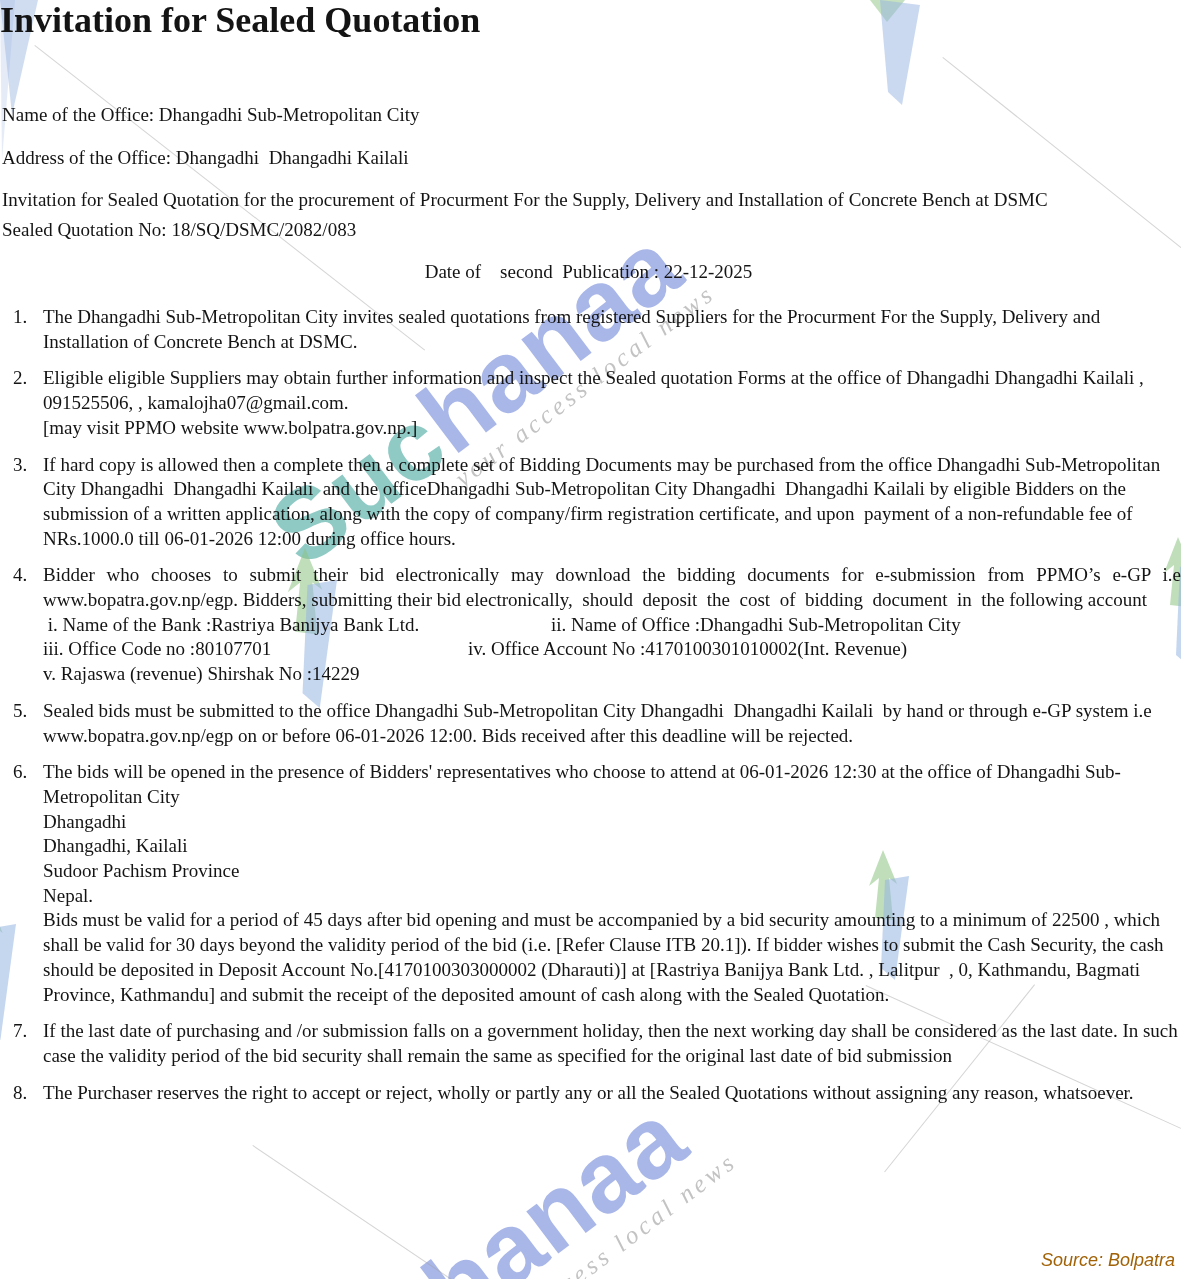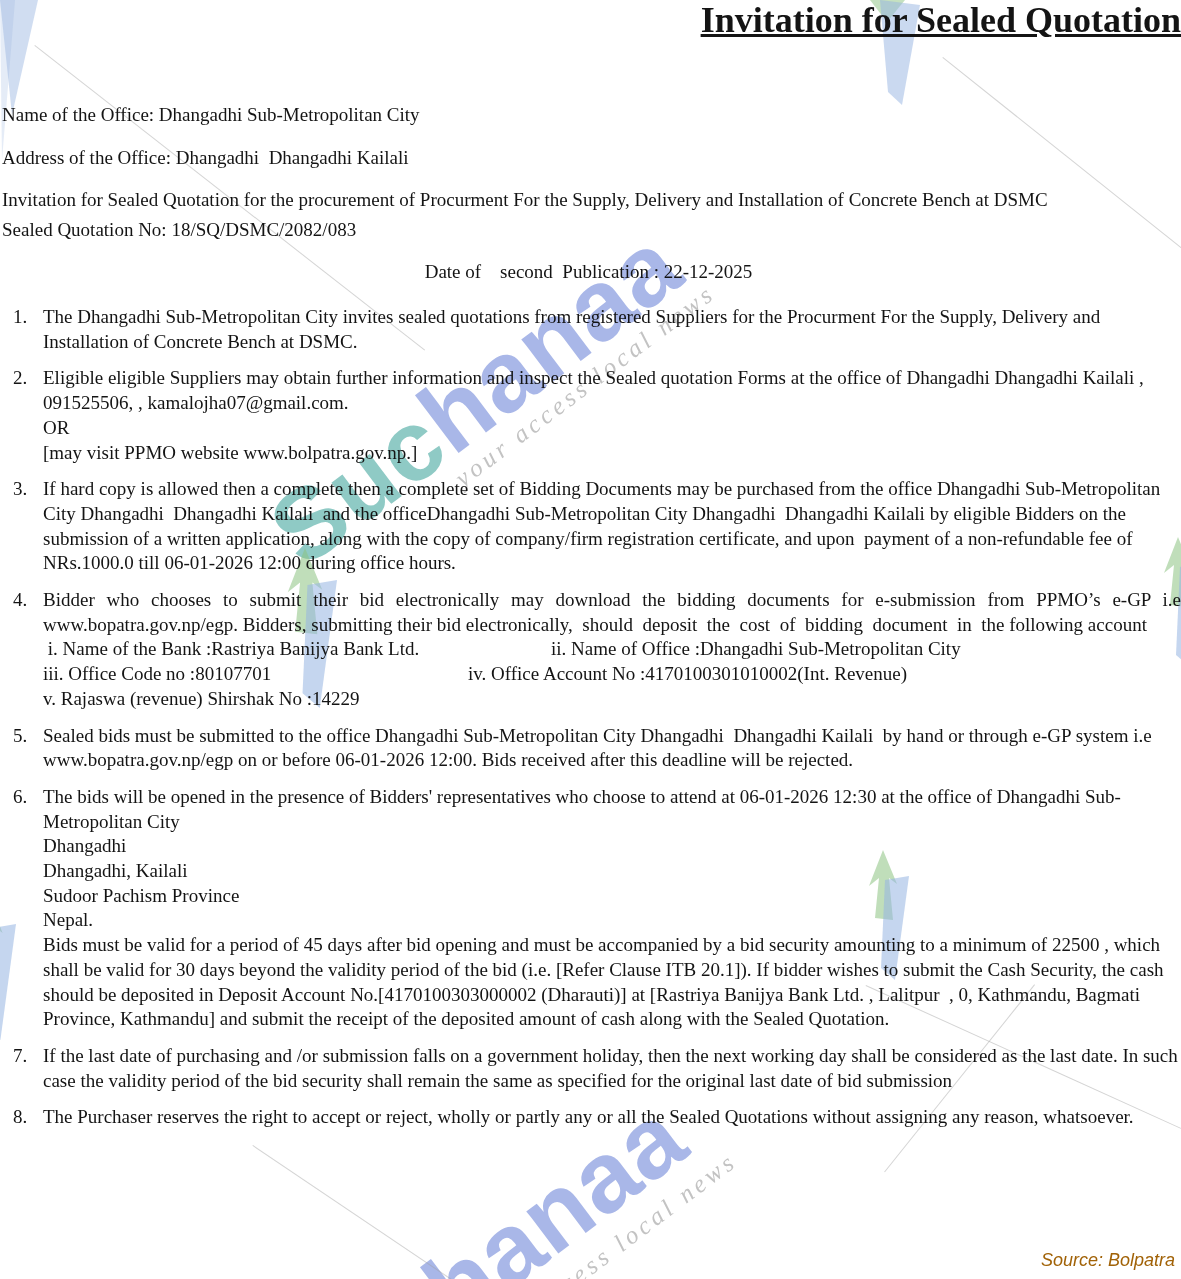--- a/index.html
+++ b/index.html
@@ -14,21 +14,21 @@
   .wm-brand1{left:235px;top:340px;width:480px;}
   .wm-brand2{left:240px;top:1212px;width:480px;}
   .wm-tag{position:absolute;font-family:"Liberation Serif",serif;font-style:italic;
           font-size:25px;letter-spacing:4px;color:#c3c3c3;white-space:nowrap;transform:rotate(-37deg);}
   .wm-tag1{left:425px;top:368px;width:330px;}
   .wm-tag2{left:450px;top:1245px;width:300px;}
   .wm-line{position:absolute;height:1px;background:rgba(160,160,160,0.45);transform-origin:left top;}
   .leaf{position:absolute;}
   
   .doc{position:absolute;inset:0;z-index:2;}
-  .title{margin:0;text-align:right;font-size:36px;font-weight:bold;line-height:40px;text-decoration:underline;}
+  .title{margin:0;text-align:left;font-size:36px;font-weight:bold;line-height:40px;}
   .hline{margin:0 6px 0 2px;font-size:19px;line-height:25px;white-space:pre-wrap;}
   .hl-name{margin-top:62px;}
   .hl-addr{margin-top:18px;}
   .hl-inv{margin-top:17px;}
   .hl-no{margin-top:5px;}
   .hl-date{margin-top:17px;text-align:center;}
   #items{margin-top:21px;}
   .item{display:flex;margin-bottom:12px;font-size:19px;line-height:24.7px;}
   .num{width:43px;padding-left:13px;box-sizing:border-box;flex:none;}
   .itext{flex:1;}
@@ -104,21 +104,20 @@
       <div class="num">1.</div>
       <div class="itext">
             <div class="p">The Dhangadhi Sub-Metropolitan City invites sealed quotations from registered Suppliers for the Procurment For the Supply, Delivery and Installation of Concrete Bench at DSMC.</div>
           </div>
     </div>
 
     <div class="item">
       <div class="num">2.</div>
       <div class="itext">
             <div class="p">Eligible eligible Suppliers may obtain further information and inspect the Sealed quotation Forms at the office of Dhangadhi Dhangadhi Kailali , 091525506, , kamalojha07@gmail.com.</div>
-            <div class="p">OR</div>
             <div class="p">[may visit PPMO website www.bolpatra.gov.np.]</div>
           </div>
     </div>
 
     <div class="item">
       <div class="num">3.</div>
       <div class="itext">
             <div class="p">If hard copy is allowed then a complete then a complete set of Bidding Documents may be purchased from the office Dhangadhi Sub-Metropolitan City Dhangadhi  Dhangadhi Kailali  and the officeDhangadhi Sub-Metropolitan City Dhangadhi  Dhangadhi Kailali by eligible Bidders on the submission of a written application, along with the copy of company/firm registration certificate, and upon  payment of a non-refundable fee of NRs.1000.0 till 06-01-2026 12:00 during office hours.</div>
           </div>
     </div>

